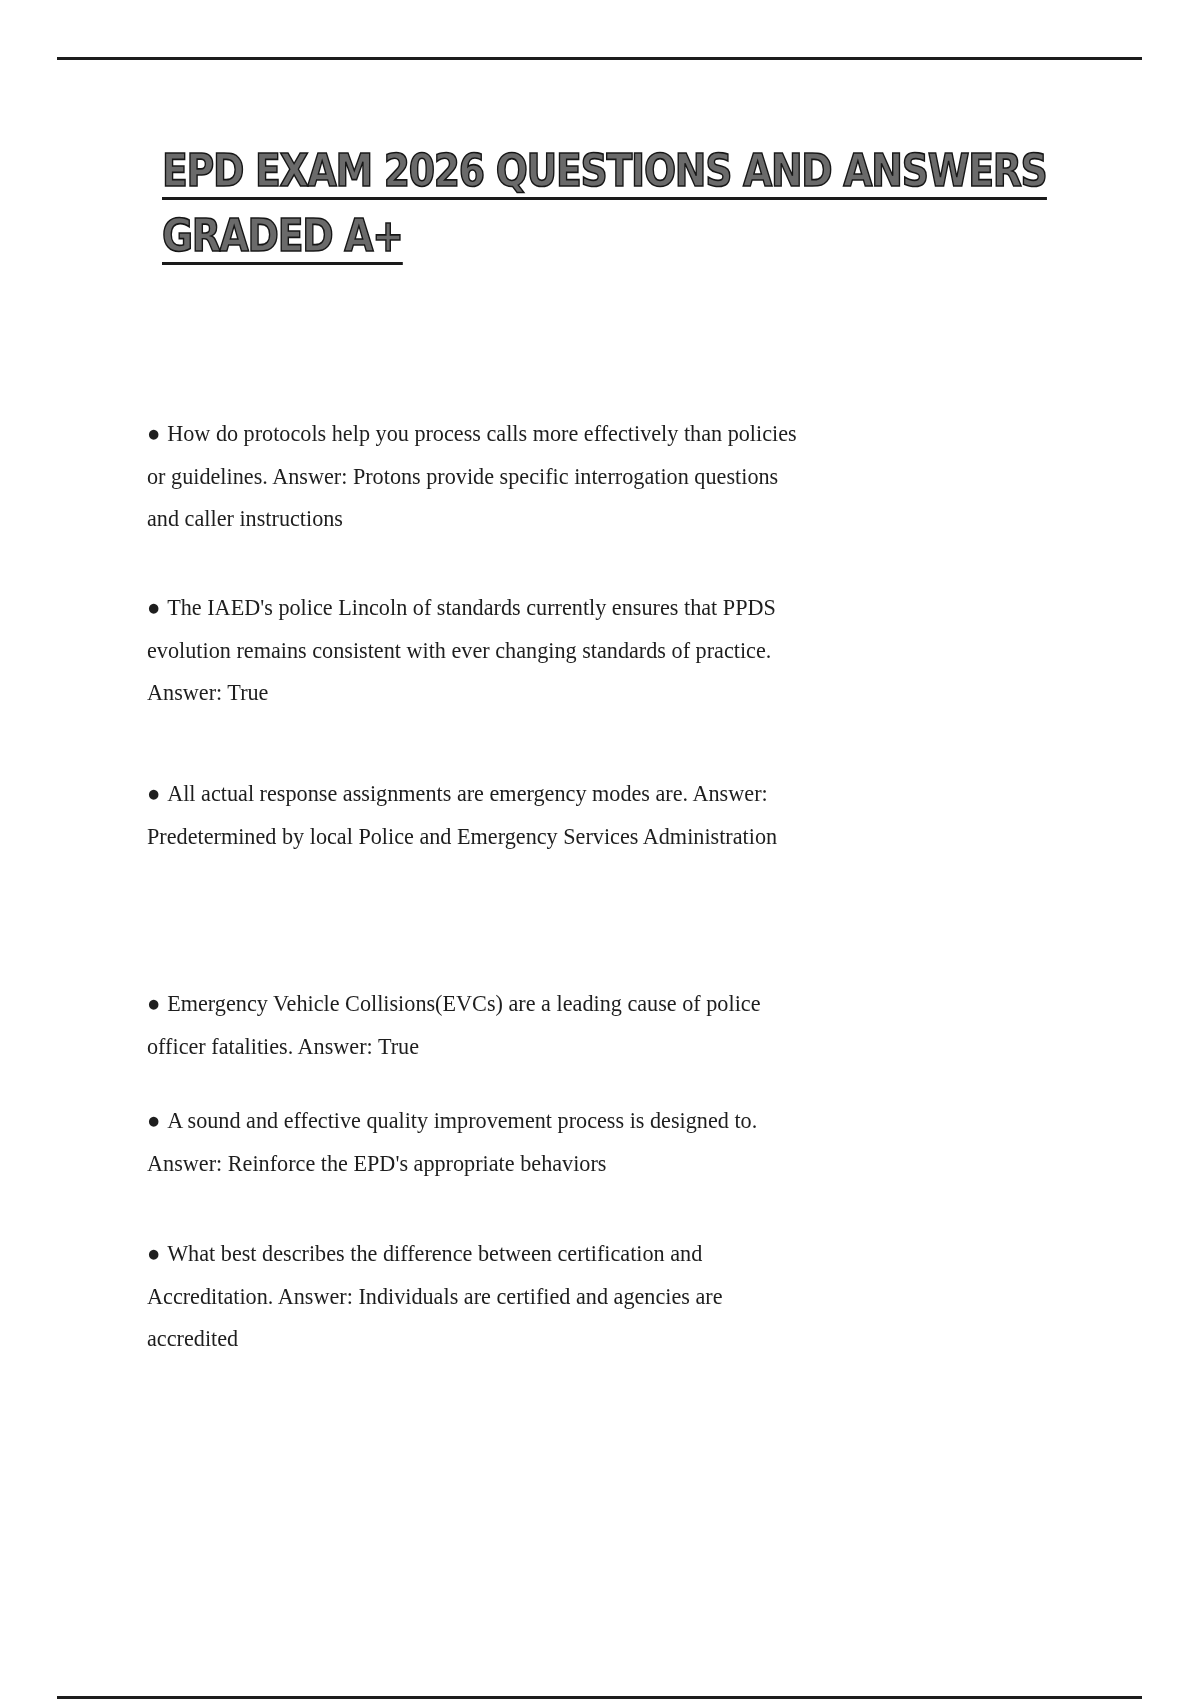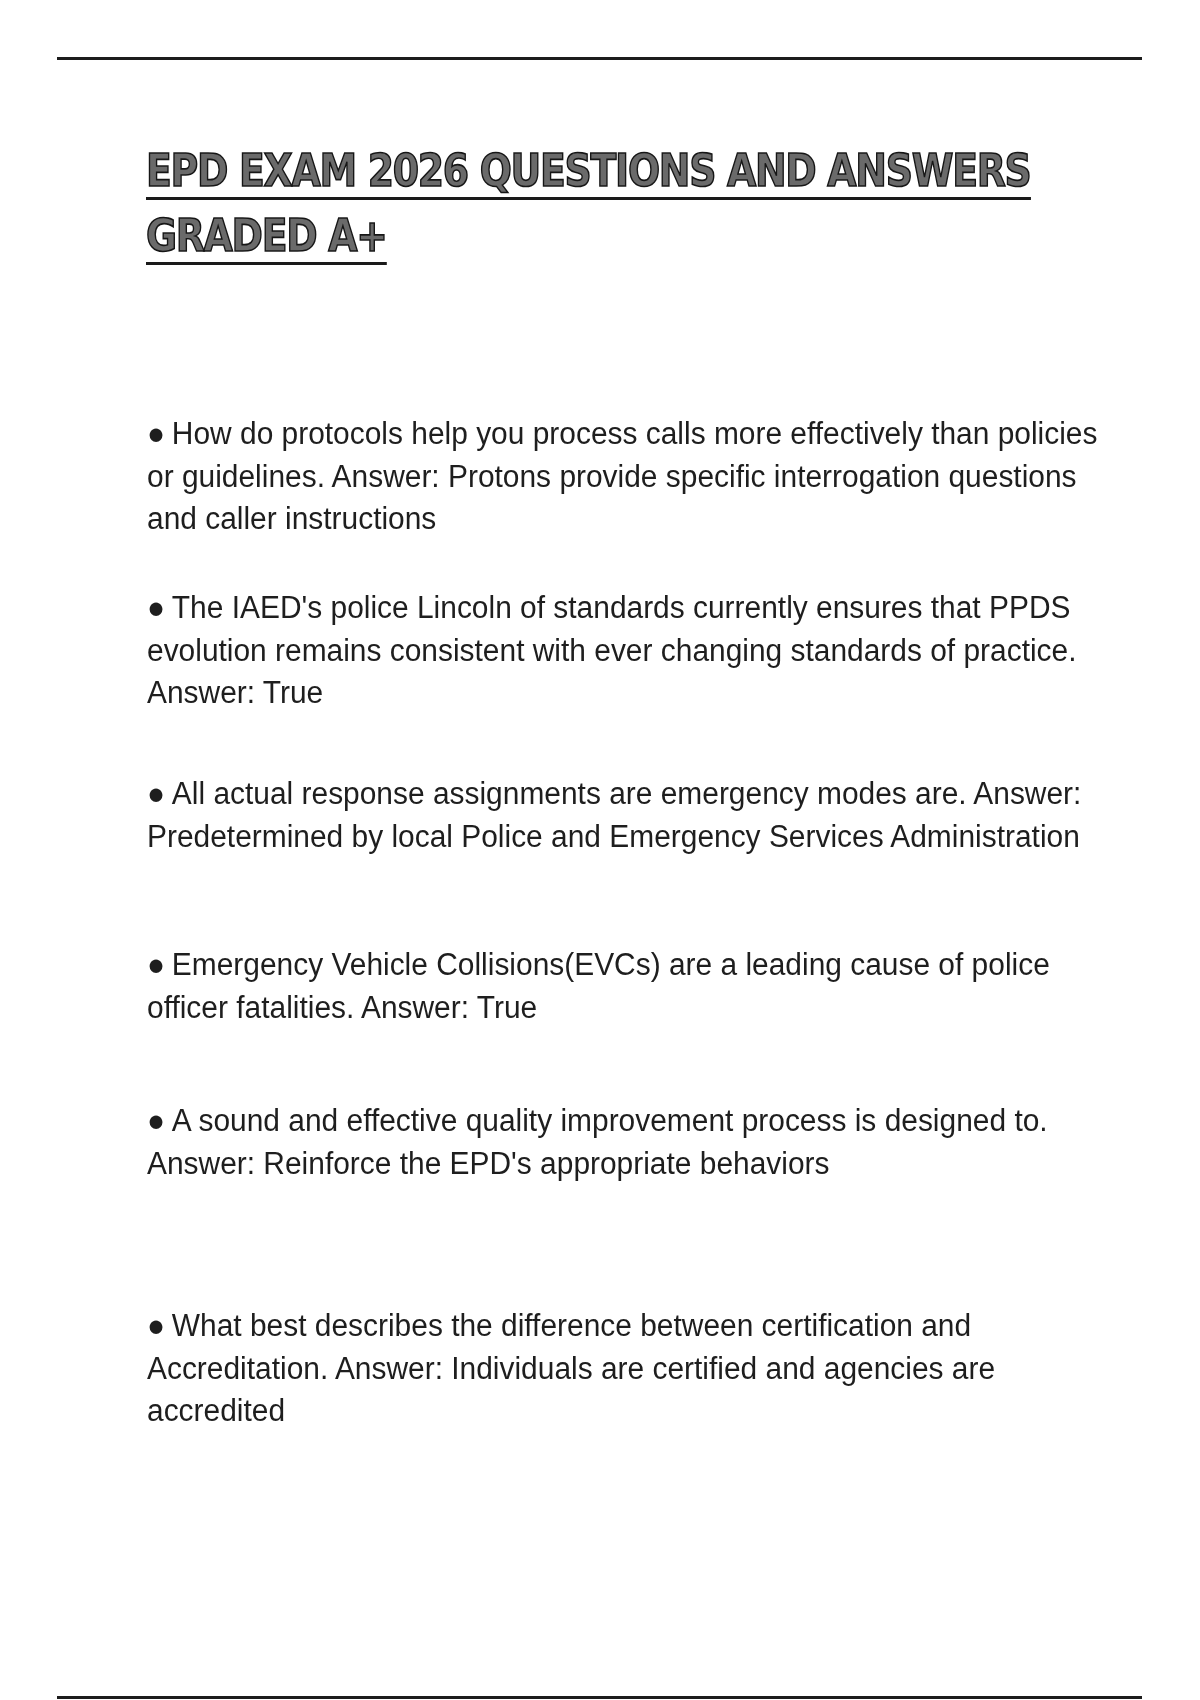--- a/index.html
+++ b/index.html
@@ -18,21 +18,21 @@
       left: 57px;
       width: 1085px;
       height: 3px;
       background: #1c1c1c;
     }
     .rule.top { top: 57px; }
     .rule.bottom { top: 1696px; }
 
     .title-block {
       position: absolute;
-      left: 146px;
+      left: 162px;
       top: 146px;
     }
     .title-line {
       display: block;
       position: relative;
       height: 65px;
       font-family: "DejaVu Sans", sans-serif;
       font-weight: bold;
       font-size: 44px;
       line-height: 50px;
@@ -51,22 +51,22 @@
 
     .qa-list {
       position: absolute;
       left: 147px;
       top: 0;
       width: 1000px;
     }
     .qa-item {
       position: absolute;
       left: 0;
-      font-family: Liberation Sans, sans-serif;
-      font-size: 31px;
+      font-family: Liberation Serif, serif;
+      font-size: 23px;
       line-height: 42.5px;
       color: #1e1e1e;
       white-space: nowrap;
     }
     .qa-line {
       display: block;
       transform: scaleX(0.965);
       transform-origin: left center;
     }
     .bullet {
@@ -100,31 +100,31 @@
     <span class="qa-line"><span class="bullet">●</span><span>The IAED's police Lincoln of standards currently ensures that PPDS</span></span>
     <span class="qa-line">evolution remains consistent with ever changing standards of practice.</span>
     <span class="qa-line">Answer: True</span>
   </div>
 
   <div class="qa-item" style="top:773px">
     <span class="qa-line"><span class="bullet">●</span><span>All actual response assignments are emergency modes are. Answer:</span></span>
     <span class="qa-line">Predetermined by local Police and Emergency Services Administration</span>
   </div>
 
-  <div class="qa-item" style="top:944px">
+  <div class="qa-item" style="top:983px">
     <span class="qa-line"><span class="bullet">●</span><span>Emergency Vehicle Collisions(EVCs) are a leading cause of police</span></span>
     <span class="qa-line">officer fatalities. Answer: True</span>
   </div>
 
   <div class="qa-item" style="top:1100px">
     <span class="qa-line"><span class="bullet">●</span><span>A sound and effective quality improvement process is designed to.</span></span>
     <span class="qa-line">Answer: Reinforce the EPD's appropriate behaviors</span>
   </div>
 
-  <div class="qa-item" style="top:1305px">
+  <div class="qa-item" style="top:1233px">
     <span class="qa-line"><span class="bullet">●</span><span>What best describes the difference between certification and</span></span>
     <span class="qa-line">Accreditation. Answer: Individuals are certified and agencies are</span>
     <span class="qa-line">accredited</span>
   </div>
 
 </div>
 
 <div class="rule bottom"></div>
 
 </body></html>

